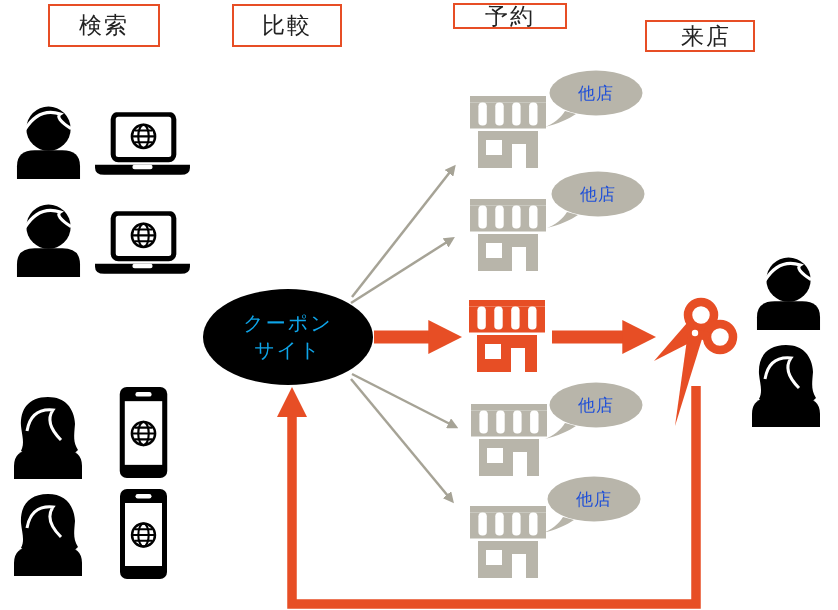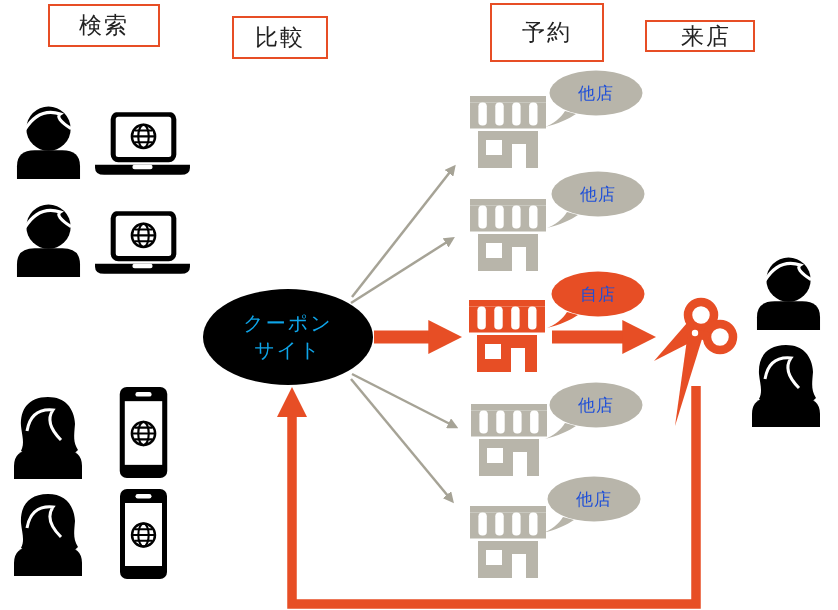--- a/index.html
+++ b/index.html
@@ -131,24 +131,24 @@
     <line x1="374" y1="337" x2="430" y2="337" stroke="#E74E25" stroke-width="13" marker-end="url(#morange)"></line>
     <line x1="552" y1="337" x2="624" y2="337" stroke="#E74E25" stroke-width="13" marker-end="url(#morange)"></line>
 
     <path d="M696,386 V604 H292 V416" fill="none" stroke="#E74E25" stroke-width="9.5"></path>
     <polygon points="277,417 307,417 292,387" fill="#E74E25"></polygon>
   </svg>
 
   <div class="stage above" style="left:48px;top:4px;width:112px;height:43px;">
     <span>検索</span>
   </div>
-  <div class="stage above" style="left:232px;top:16px;width:96px;height:43px;">
+  <div class="stage above" style="left:232px;top:4px;width:110px;height:43px;">
     <span>比較</span>
   </div>
-  <div class="stage above" style="left:453px;top:3px;width:114px;height:59px;margin-left:37px;">
+  <div class="stage above" style="left:453px;top:3px;width:114px;height:26px;">
     <span>予約</span>
   </div>
   <div class="stage above" style="left:645px;top:20px;width:110px;height:32px;padding-left:12px;">
     <span>来店</span>
   </div>
 
   <div class="icon above" style="left:15px;top:104px;width:67px;height:75px;">
     <svg viewBox="0 0 68 76">
         <use href="#sym-man"></use>
       </svg>
@@ -225,26 +225,20 @@
         <use href="#sym-bubble"></use>
       </svg>
     <span class="lbl">他店</span>
   </div>
   <div class="bubble above bubble-other" style="left:545px;top:171px;width:100px;height:58px;">
     <svg viewBox="0 0 100 58">
         <use href="#sym-bubble"></use>
       </svg>
     <span class="lbl">他店</span>
   </div>
-  <div class="bubble above bubble-own" style="left:545px;top:271px;width:100px;height:58px;">
-    <svg viewBox="0 0 100 58">
-        <use href="#sym-bubble"></use>
-      </svg>
-    <span class="lbl">自店</span>
-  </div>
   <div class="bubble above bubble-other" style="left:543px;top:382px;width:100px;height:58px;">
     <svg viewBox="0 0 100 58">
         <use href="#sym-bubble"></use>
       </svg>
     <span class="lbl">他店</span>
   </div>
   <div class="bubble above bubble-other" style="left:541px;top:476px;width:100px;height:58px;">
     <svg viewBox="0 0 100 58">
         <use href="#sym-bubble"></use>
       </svg>

